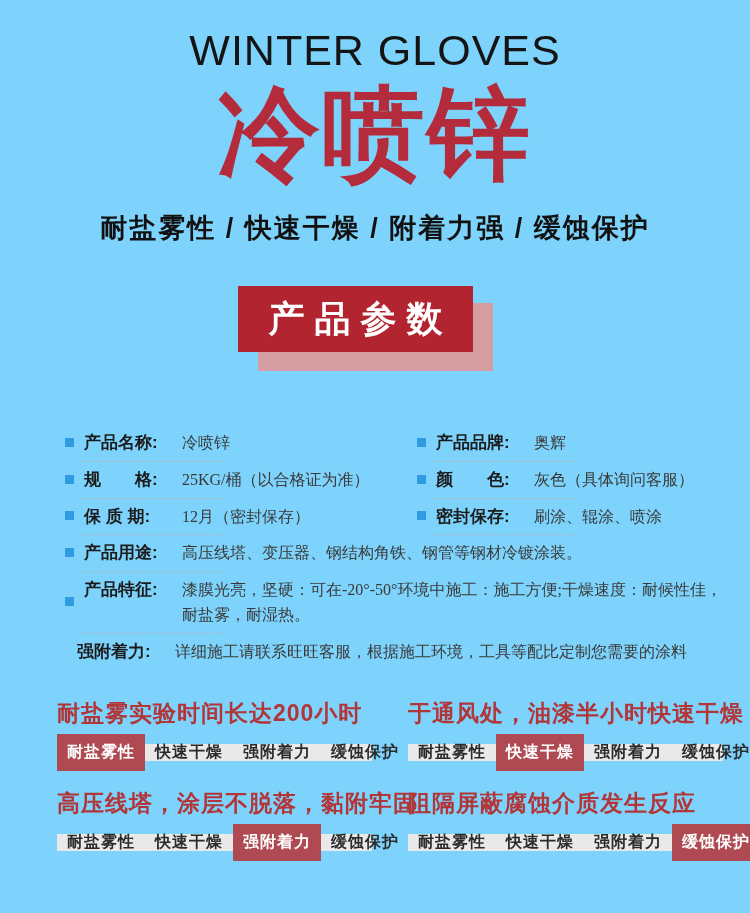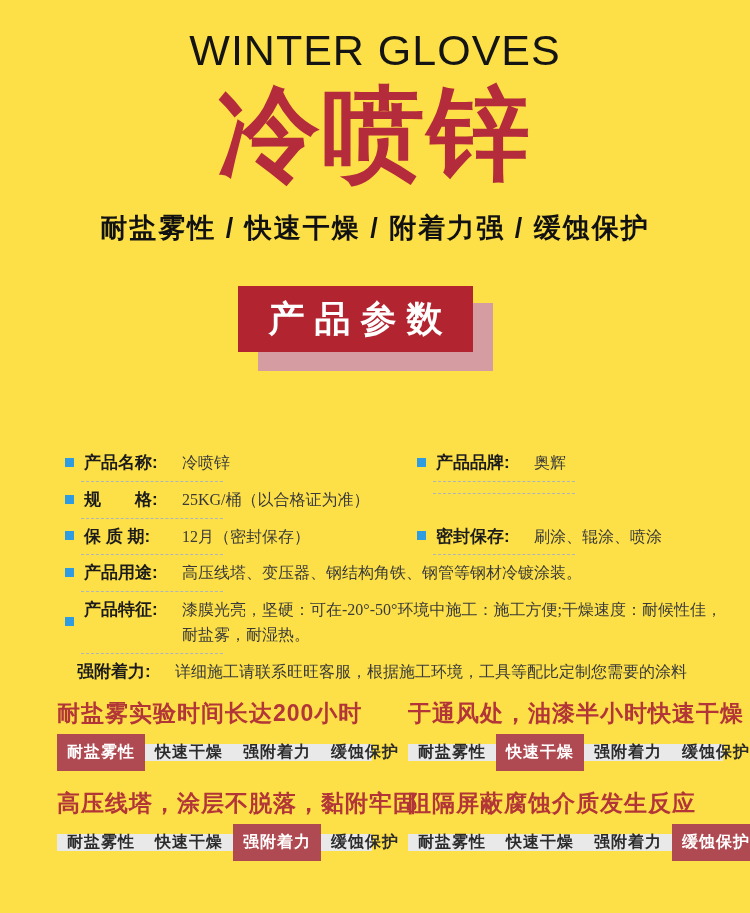--- a/index.html
+++ b/index.html
@@ -1,17 +1,17 @@
 <!DOCTYPE html>
 <html><head>
 <meta charset="utf-8">
 <style>
   html,body{margin:0;padding:0;background:#ffffff;}
   #page{
-    position:relative;width:750px;height:913px;background:#fde047;
+    position:relative;width:750px;height:913px;background:#7dd3fc;
     overflow:hidden;font-family:"Liberation Sans",sans-serif;color:#1b1b1b;
   }
   
   .en-title{
     position:absolute;top:26px;left:0;right:0;text-align:center;
     font-size:43px;letter-spacing:1px;color:#141414;font-weight:400;
   }
   .cn-title{
     position:absolute;top:78px;left:0;right:0;text-align:center;
     font-size:102px;font-weight:bold;color:#b42b3b;letter-spacing:3px;line-height:1.1;
@@ -25,21 +25,21 @@
     position:absolute;left:258px;top:303px;width:235px;height:68px;
     background:#d59ca1;
   }
   .banner-main{
     position:absolute;left:238px;top:286px;width:235px;height:66px;
     background:#b2242f;display:flex;align-items:center;justify-content:center;
     color:#ffffff;font-size:36px;font-weight:bold;letter-spacing:10px;
     padding-left:10px;box-sizing:border-box;
   }
   
-  .params{position:absolute;left:57px;top:445px;width:665px;}
+  .params{position:absolute;left:57px;top:425px;width:665px;}
   .pair{display:flex;}
   .cell-l{width:352px;box-sizing:border-box;}
   .cell-r{flex:1;box-sizing:border-box;padding-left:23px;}
   .prow{padding:6px 0 0 8px;}
   .prow-line{display:flex;align-items:baseline;}
   .bullet{
     width:9px;height:9px;background:#2f9be0;flex:0 0 9px;
     margin-right:10px;align-self:center;margin-top:-2px;
   }
   .no-bullet{padding-left:20px;}
@@ -110,20 +110,25 @@
     <div class="pair">
       <div class="cell-l prow">
         <div class="prow-line">
           <span class="bullet"></span>
           <span class="plabel">规　　格:</span>
           <span class="pvalue">25KG/桶（以合格证为准）</span>
         </div>
         <div class="dash"></div>
       </div>
       <div class="cell-r prow">
+        <div class="prow-line">
+          <span class="bullet"></span>
+          <span class="plabel">颜　　色:</span>
+          <span class="pvalue">灰色（具体询问客服）</span>
+        </div>
         <div class="dash"></div>
       </div>
     </div>
 
     <div class="pair">
       <div class="cell-l prow">
         <div class="prow-line">
           <span class="bullet"></span>
           <span class="plabel">保 质 期:</span>
           <span class="pvalue">12月（密封保存）</span>

